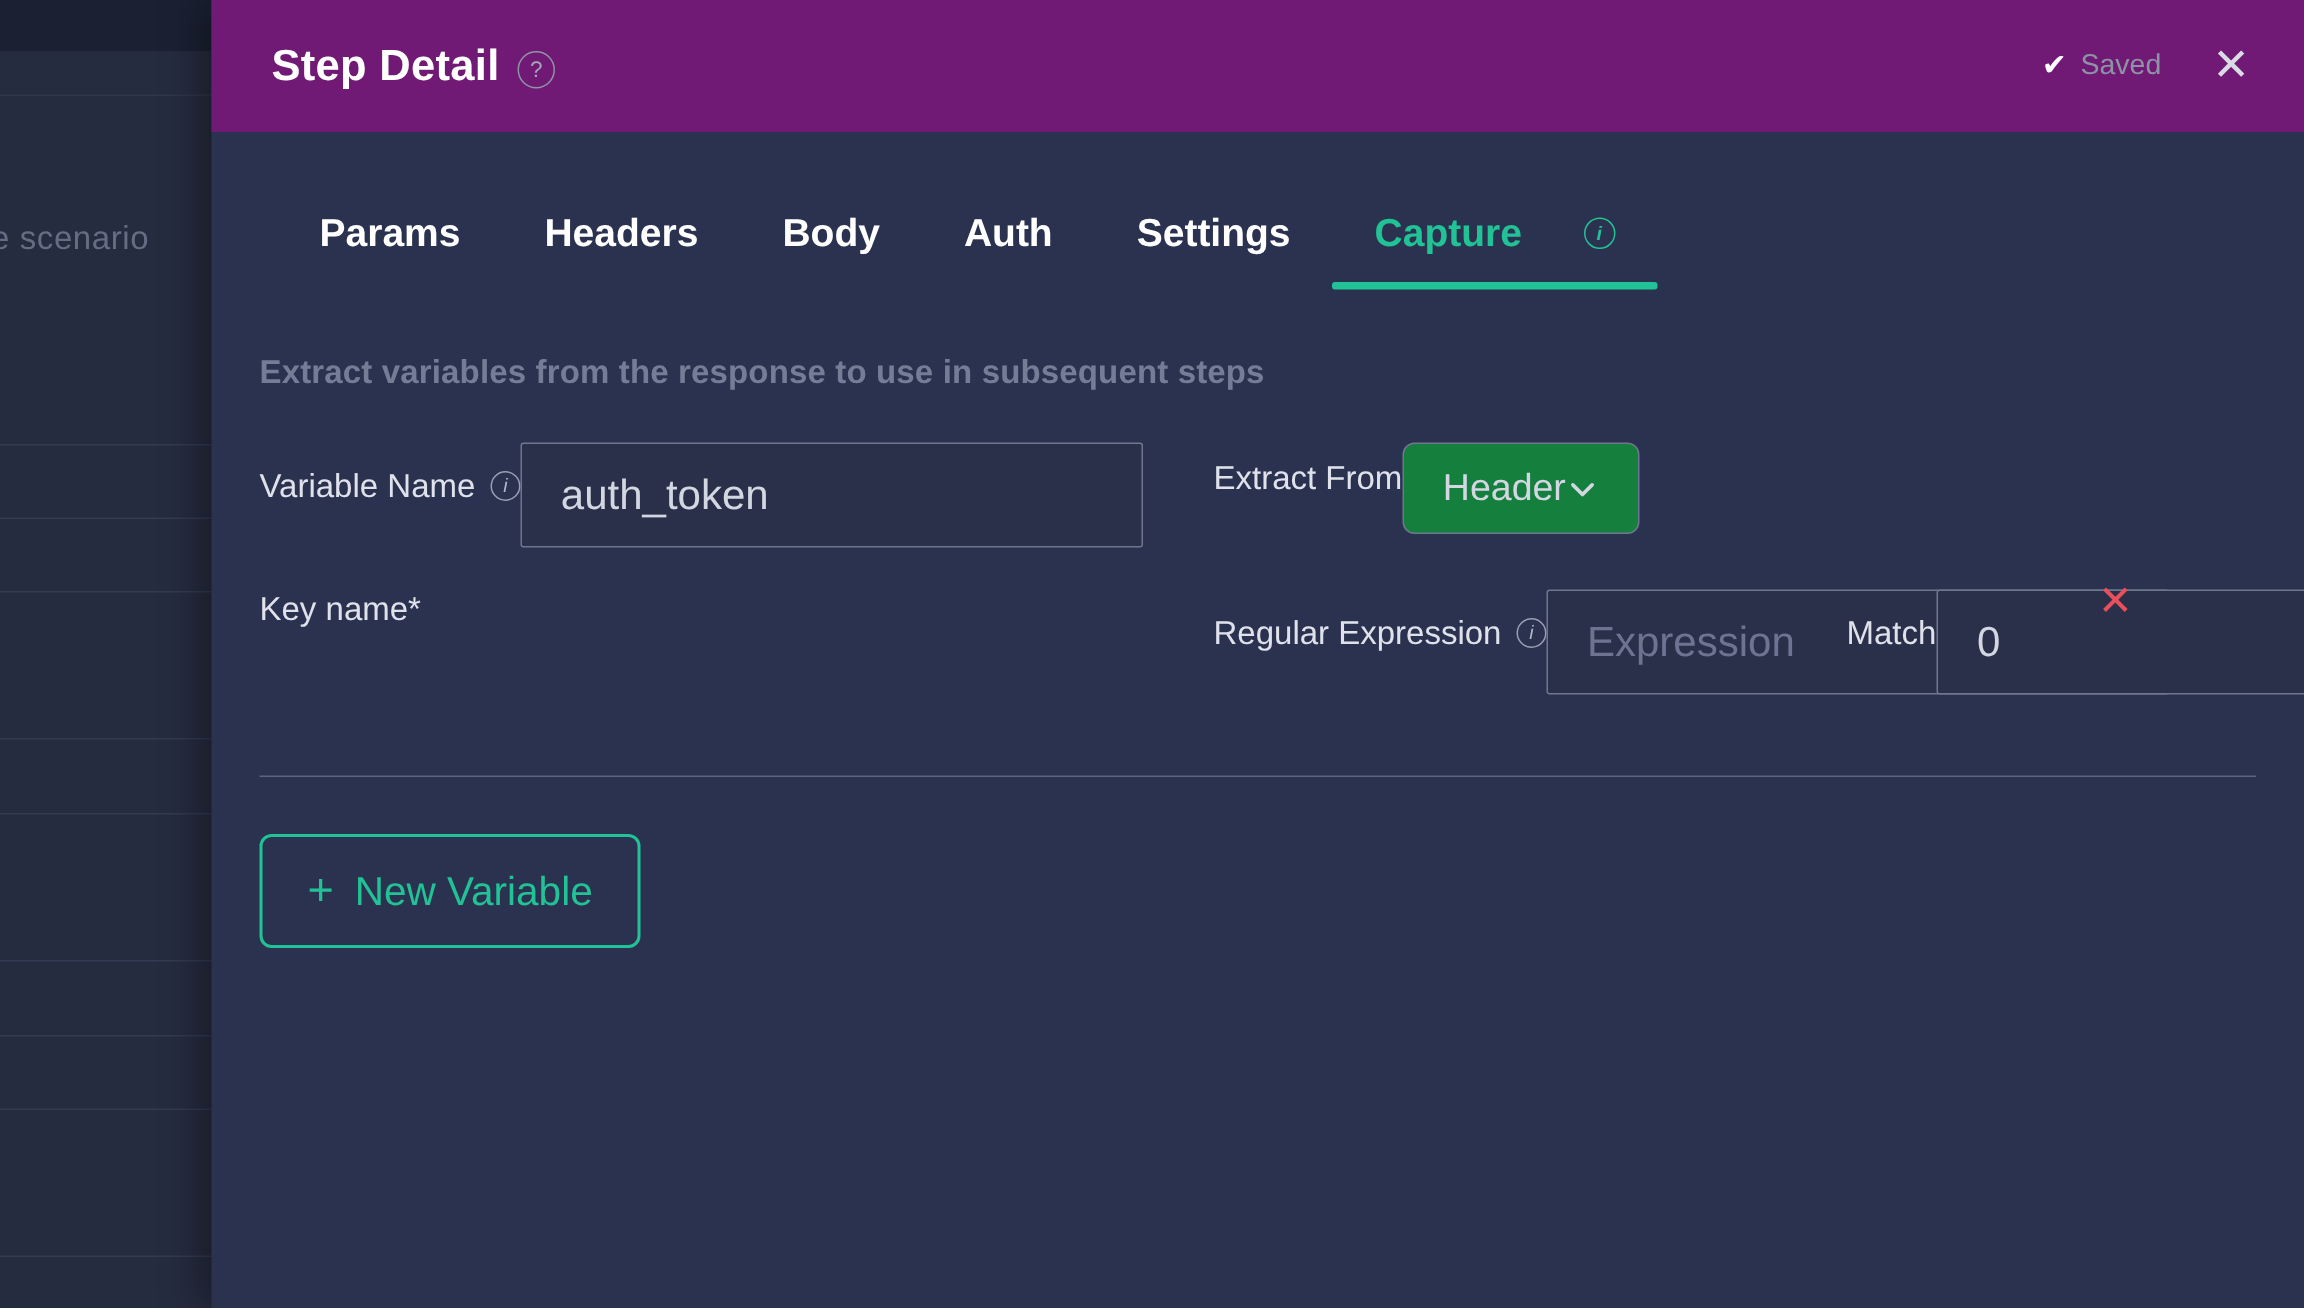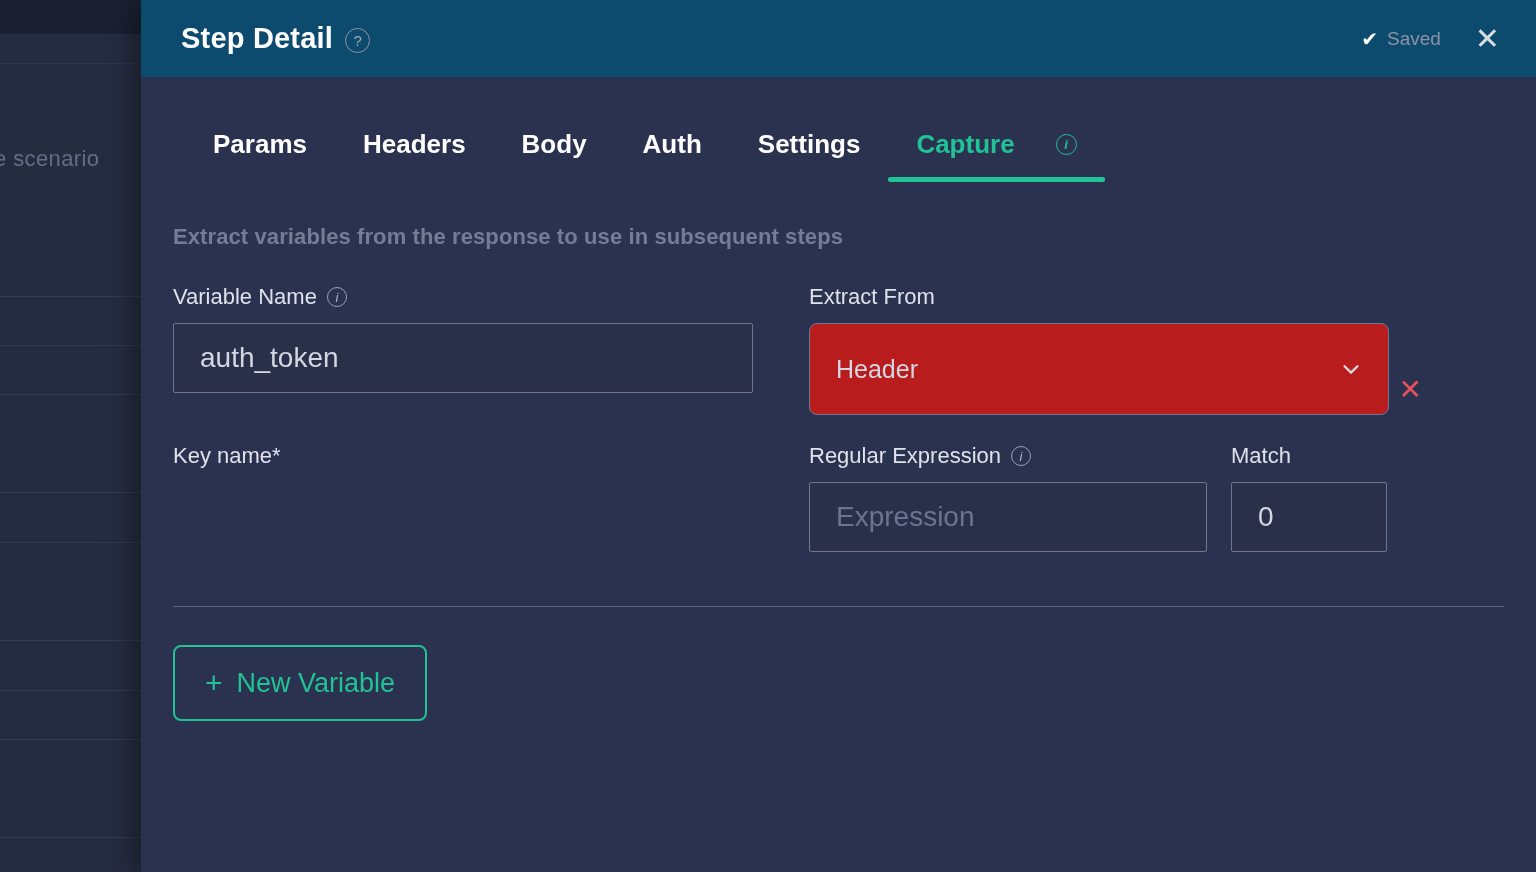--- a/index.html
+++ b/index.html
@@ -55,22 +55,22 @@
     position: absolute;
     left: 141px; top: 0;
     width: 1395px; height: 872px;
     background: #2b3250;
     box-shadow: -8px 0 26px rgba(0,0,0,0.40);
   }
 
   
   #drawer-header {
     position: relative;
-    height: 77px;
-    background: #0c4a6e;
+    height: 88px;
+    background: #701a75;
     display: flex;
     align-items: center;
     padding: 0 30px 0 40px;
     box-sizing: border-box;
   }
   #drawer-title {
     color: #ffffff;
     font-size: 29px;
     font-weight: bold;
     letter-spacing: 0.2px;
@@ -175,21 +175,21 @@
   }
 
   .variable-row {
     position: relative;
     margin-top: 34px;
   }
   .field-grid {
     display: flex;
     align-items: flex-start;
   }
-  .field-block { display: flex; flex-direction: column; }
+  .field-block { display: flex; flex-direction: row; }
 
   .field-label {
     color: #dfe2ea;
     font-size: 22px;
     margin-bottom: 13px;
     display: flex;
     align-items: center;
     gap: 10px;
     white-space: nowrap;
   }
@@ -212,22 +212,22 @@
     font-size: 28px;
     font-family: "Liberation Sans", sans-serif;
     padding: 0 26px;
     outline: none;
   }
   .text-input::placeholder { color: #6d7491; }
 
   .select-input {
     position: relative;
     box-sizing: border-box;
-    height: 92px;
-    background: #b91c1c;
+    height: 61px;
+    background: #15803d;
     border: 1px solid #6f778f;
     border-radius: 8px;
     color: #d3d7e2;
     font-size: 25px;
     display: flex;
     align-items: center;
     padding: 0 26px;
     cursor: pointer;
   }
   .select-chevron {

